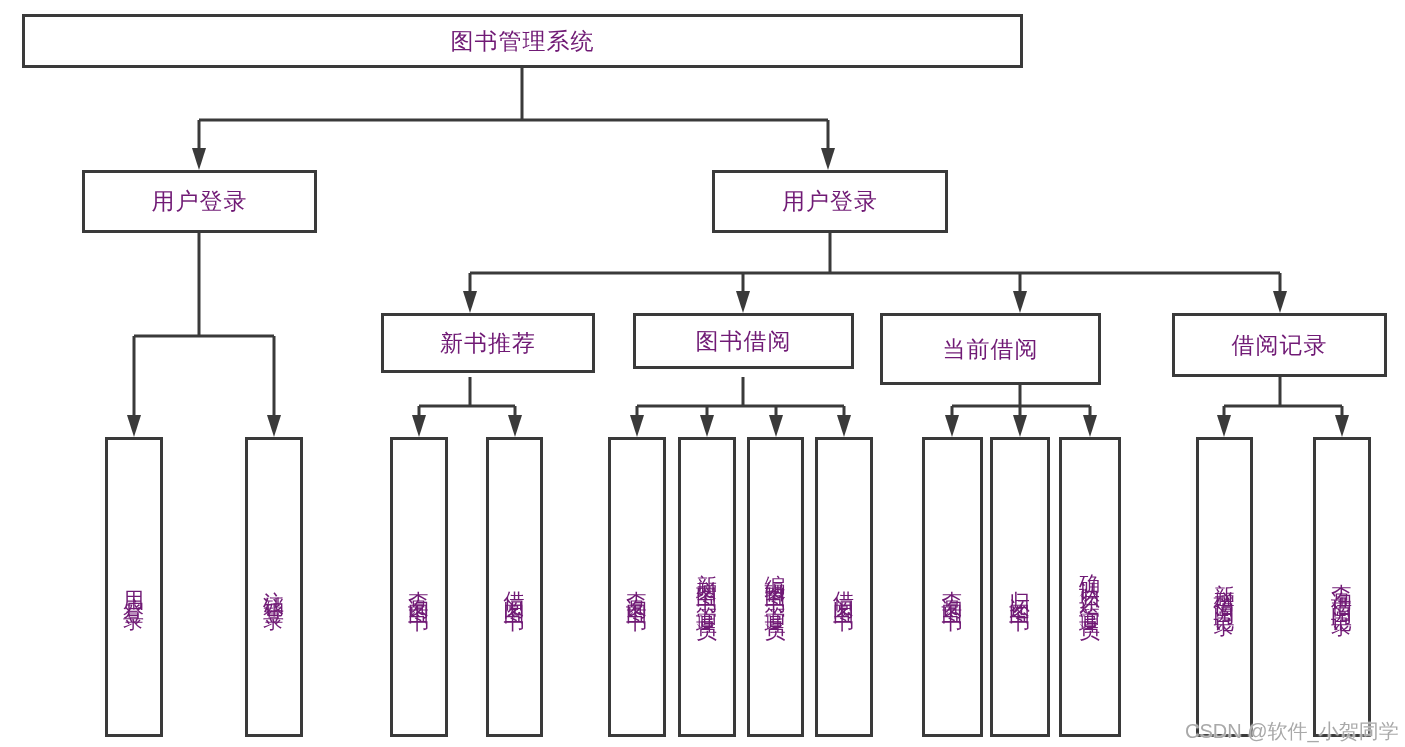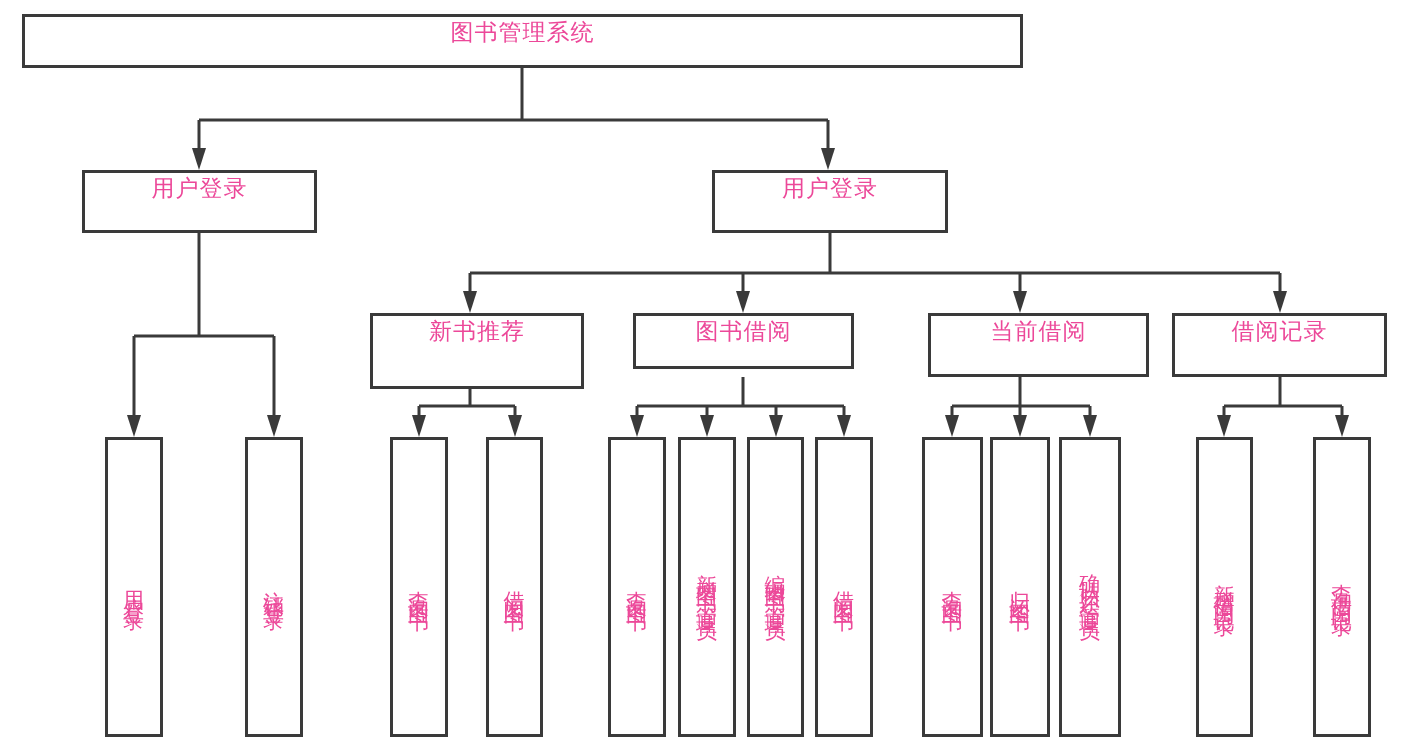--- a/index.html
+++ b/index.html
@@ -21,22 +21,23 @@
     top: 0;
     width: 1405px;
     height: 747px;
     pointer-events: none;
   }
   .box {
     position: absolute;
     box-sizing: border-box;
     border: 3px solid #3a3a3a;
     background: #ffffff;
-    color: #ec4899;
+    color: #701a75;
     display: flex;
+    align-items: center;
     justify-content: center;
     text-align: center;
   }
   .box.h span {
     font-size: 23px;
     letter-spacing: 1px;
     white-space: nowrap;
   }
   .box.v span {
     writing-mode: vertical-rl;
@@ -105,27 +106,27 @@
     <span>图书管理系统</span>
   </div>
 
   <div class="box h" style="left:82px;top:170px;width:235px;height:63px">
     <span>用户登录</span>
   </div>
   <div class="box h" style="left:712px;top:170px;width:236px;height:63px">
     <span>用户登录</span>
   </div>
 
-  <div class="box h" style="left:370px;top:313px;width:214px;height:76px">
+  <div class="box h" style="left:381px;top:313px;width:214px;height:60px">
     <span>新书推荐</span>
   </div>
   <div class="box h" style="left:633px;top:313px;width:221px;height:56px">
     <span>图书借阅</span>
   </div>
-  <div class="box h" style="left:928px;top:313px;width:221px;height:64px">
+  <div class="box h" style="left:880px;top:313px;width:221px;height:72px">
     <span>当前借阅</span>
   </div>
   <div class="box h" style="left:1172px;top:313px;width:215px;height:64px">
     <span>借阅记录</span>
   </div>
 
   <div class="box v" style="left:105px;top:437px;width:58px;height:300px">
     <span>用户登录</span>
   </div>
   <div class="box v" style="left:245px;top:437px;width:58px;height:300px">
@@ -162,14 +163,15 @@
     <span>确认归还（管理员）</span>
   </div>
 
   <div class="box v" style="left:1196px;top:437px;width:57px;height:300px">
     <span>新增借阅记录</span>
   </div>
   <div class="box v" style="left:1313px;top:437px;width:58px;height:300px">
     <span>查询借阅记录</span>
   </div>
 
+  <div id="watermark">CSDN @软件_小贺同学</div>
 
 </div>
 
 </body></html>

